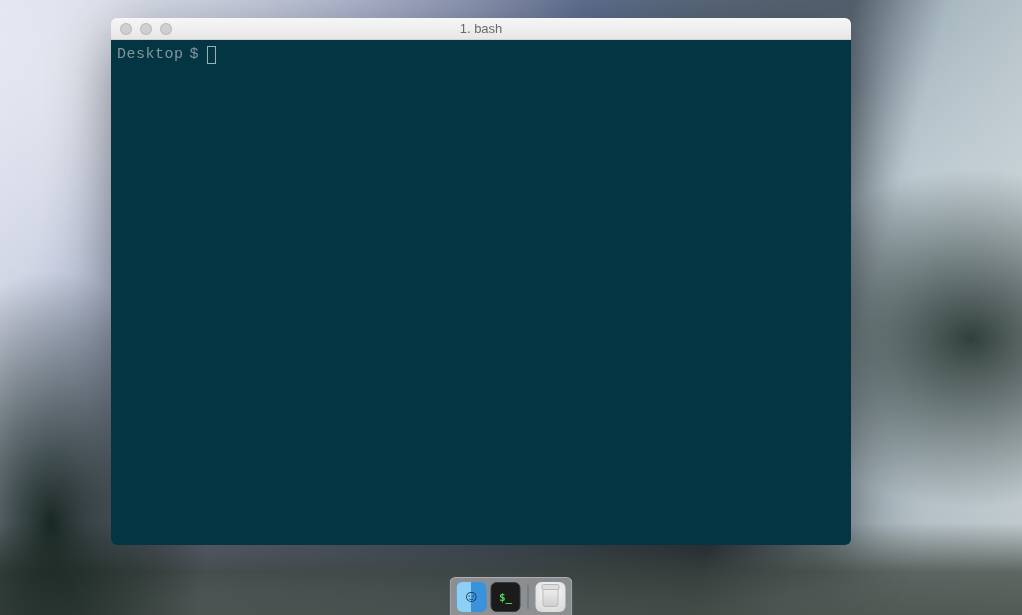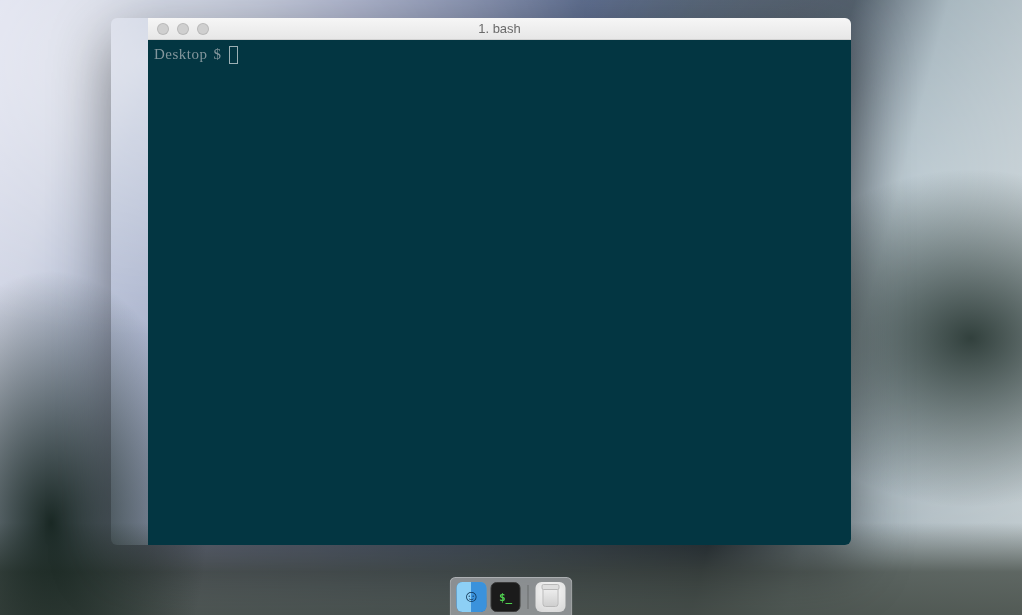--- a/index.html
+++ b/index.html
@@ -59,21 +59,20 @@
       position: absolute;
       left: 111px;
       top: 18px;
       width: 740px;
       height: 527px;
       border-radius: 6px;
       overflow: hidden;
       box-shadow: 0 20px 60px rgba(0,0,0,0.45);
       display: flex;
       flex-direction: column;
-      padding-left: 37px;
     }
     
     .title-bar {
       height: 22px;
       background: linear-gradient(#f6f6f6, #e7e7e7);
       border-bottom: 1px solid #d2d2d2;
       display: flex;
       align-items: center;
       position: relative;
       flex-shrink: 0;
@@ -101,21 +100,21 @@
       text-align: center;
       font-size: 13px;
       color: #6a6a6a;
       pointer-events: none;
     }
     
     .terminal-body {
       flex: 1;
       background: #033642;
       padding: 5px 6px;
-      font-family: Liberation Serif, serif;
+      font-family: Liberation Mono, monospace;
       font-size: 15px;
       line-height: 1.3;
       cursor: text;
     }
     
     .prompt-line {
       display: flex;
       align-items: center;
       gap: 0;
       color: #9aa7ab;

